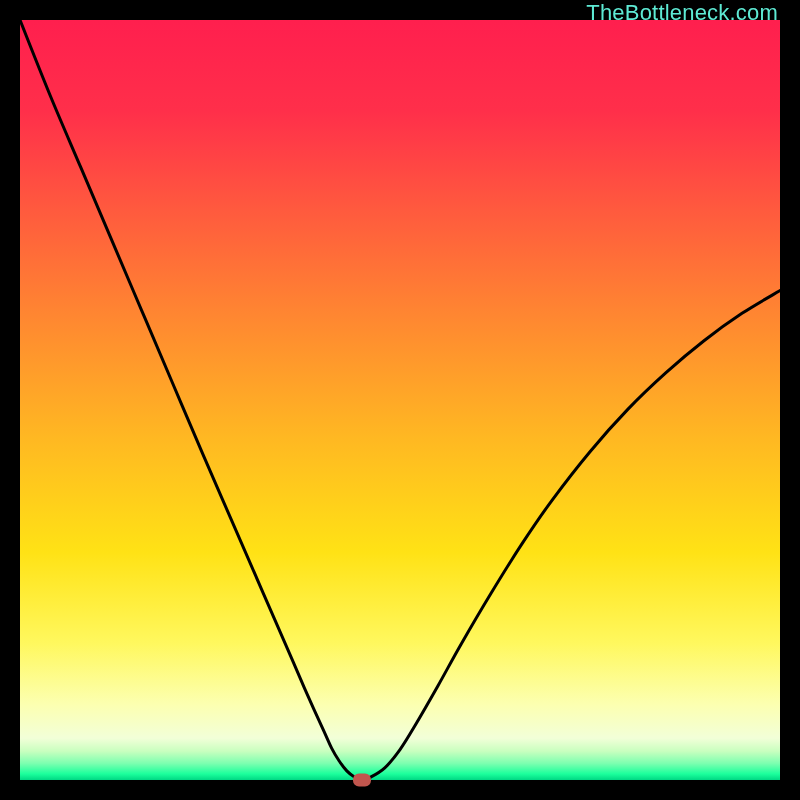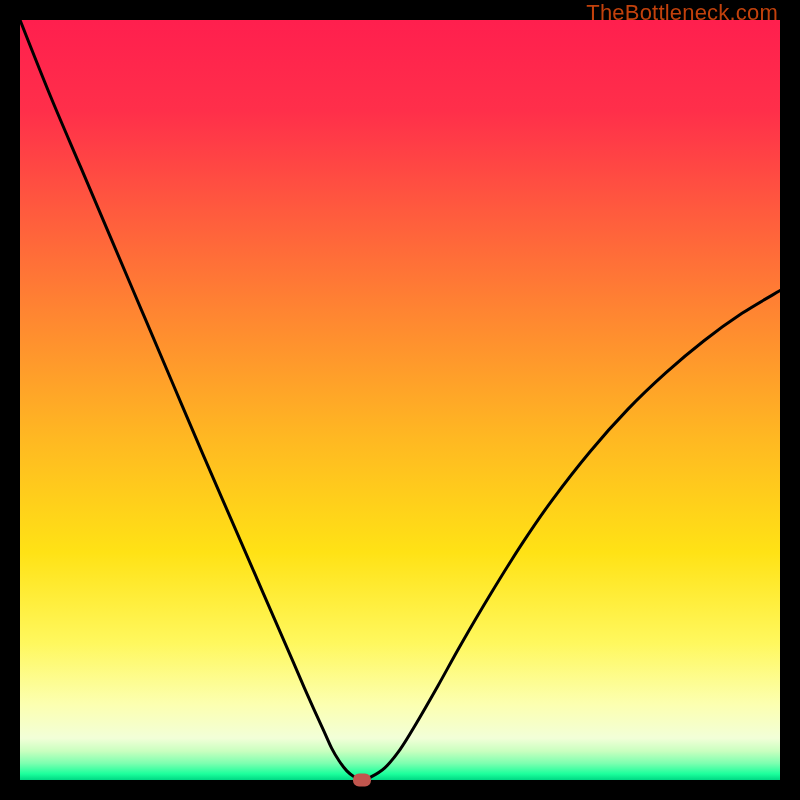--- a/index.html
+++ b/index.html
@@ -23,21 +23,21 @@
     position: absolute;
     left: 0;
     top: 0;
     width: 760px;
     height: 760px;
   }
   .watermark {
     position: absolute;
     top: 0px;
     right: 22px;
-    color: #c2410c;
+    color: #5eead4;
     font-size: 22px;
     font-weight: 500;
     letter-spacing: 0.2px;
   }
   .marker {
     position: absolute;
     width: 18px;
     height: 13px;
     background: #c1564e;
     border-radius: 6px;

